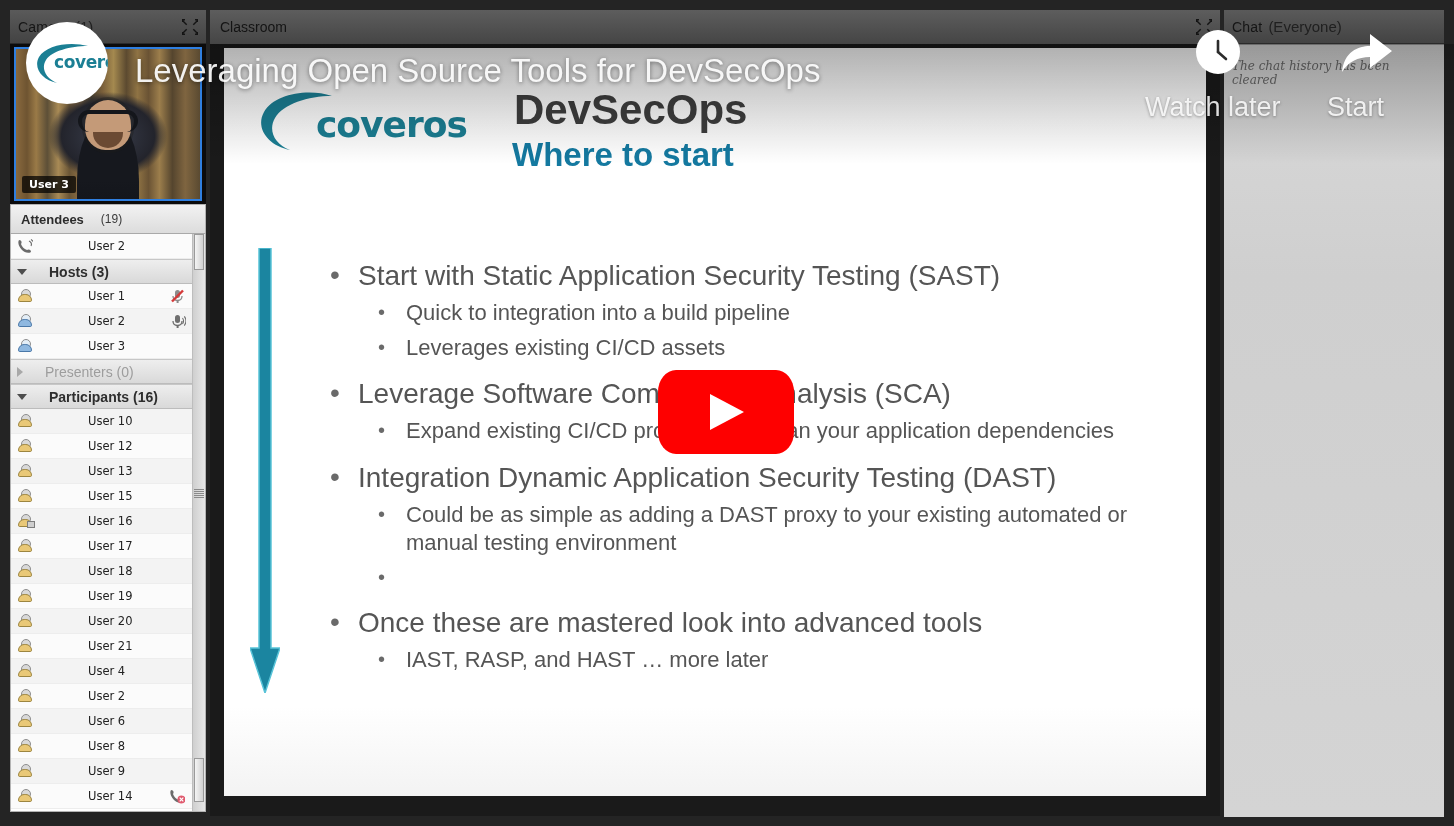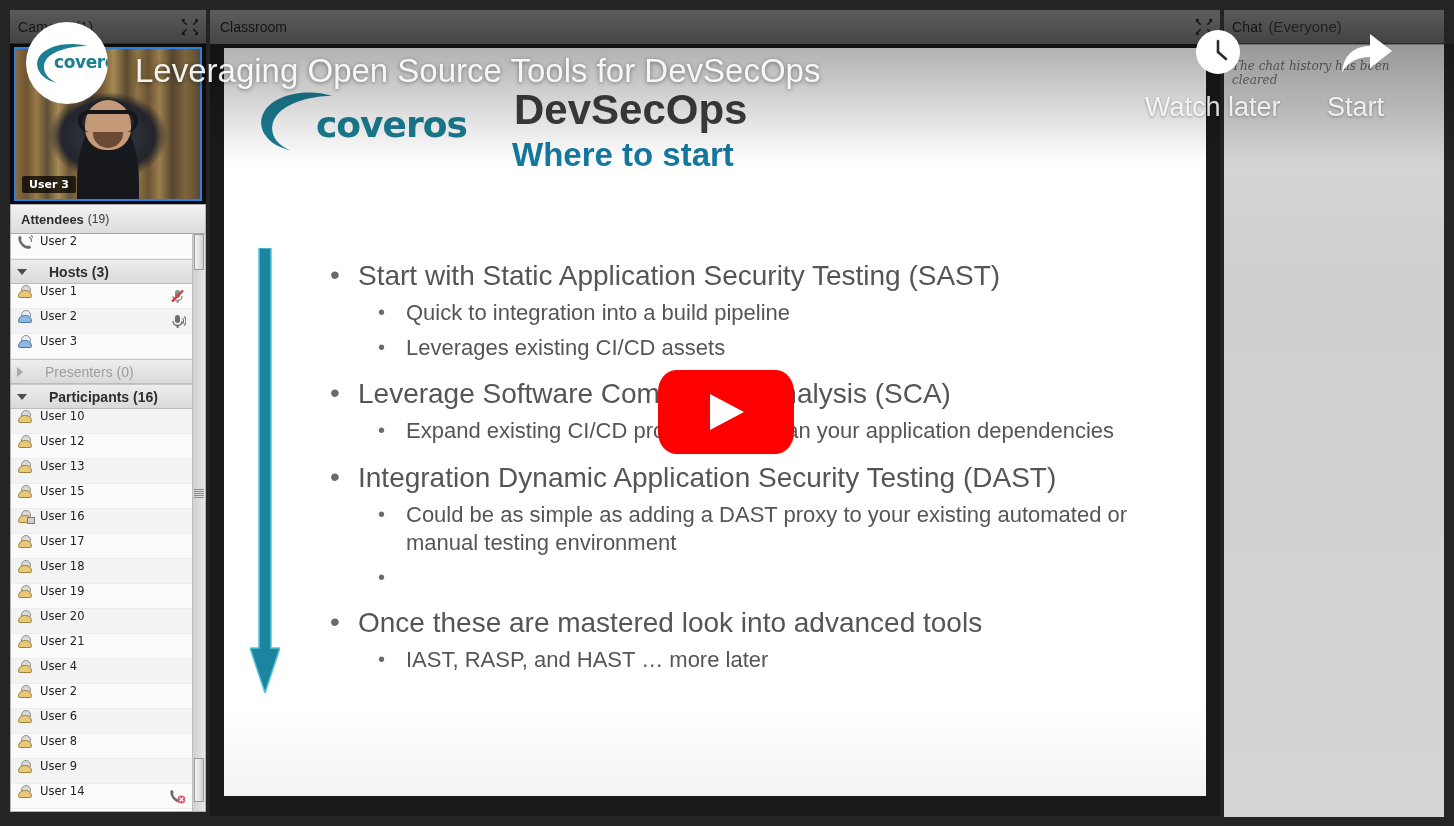--- a/index.html
+++ b/index.html
@@ -42,36 +42,36 @@
   .cam-head:after{content:"";position:absolute;left:8px;bottom:2px;width:30px;height:16px;
     border-radius:0 0 16px 16px;background:#6b4a33;}
   .cam-label{position:absolute;left:6px;bottom:6px;background:rgba(0,0,0,.72);
     color:#fff;font-size:11px;font-weight:bold;padding:2px 7px;border-radius:2px;
     font-family:"DejaVu Sans",sans-serif;}
 
   .att-header{height:30px;background:linear-gradient(#f2f2f2,#dcdcdc);
     border:1px solid #b4b4b4;border-bottom:1px solid #a9a9a9;
     display:flex;align-items:center;padding:12px 10px;box-sizing:border-box;}
   .att-header .t{font-size:13px;font-weight:bold;color:#2c2c2c;}
-  .att-header .c{font-size:12px;color:#3a3a3a;margin-left:4px;}
+  .att-header .c{font-size:12px;color:#3a3a3a;margin-left:17px;}
 
   .att-list{position:relative;height:578px;background:#fff;
     border-left:1px solid #b4b4b4;border-right:1px solid #b4b4b4;border-bottom:1px solid #b4b4b4;
     box-sizing:border-box;overflow:hidden;}
   .att-scroll{position:absolute;right:0;top:0;width:12px;height:100%;
     background:linear-gradient(90deg,#cfcfcf,#e8e8e8);border-left:1px solid #bdbdbd;}
   .att-thumb{position:absolute;left:1px;top:0;width:10px;height:36px;
     background:linear-gradient(90deg,#f4f4f4,#d2d2d2);border:1px solid #9a9a9a;box-sizing:border-box;}
   .att-thumb.mid{top:254px;height:10px;background:none;border:none;
     background-image:repeating-linear-gradient(0deg,#8a8a8a 0 1px,transparent 1px 2px);}
   .att-thumb.bot{top:524px;height:44px;}
 
   .att-inner{width:183px;}
-  .row{height:25px;display:flex;padding:0 6px;box-sizing:border-box;
-    border-bottom:1px solid #ededed;position:relative;}
+  .row{height:25px;display:flex;align-items:center;padding:0 6px;box-sizing:border-box;
+    border-bottom:1px solid #ededed;position:relative;gap:48px;}
   .row:nth-child(odd){background:#fbfbfb;}
   .row:nth-child(even){background:#f3f3f3;}
   .row .nm{font-size:11.5px;color:#222;margin-left:7px;font-family:"DejaVu Sans",sans-serif;}
   .grp{height:25px;display:flex;align-items:center;padding:0 6px;box-sizing:border-box;
     background:linear-gradient(#eeeeee,#d9d9d9);border-top:1px solid #c7c7c7;border-bottom:1px solid #bcbcbc;}
   .grp .gl{font-size:14px;font-weight:bold;color:#2e2e2e;margin-left:22px;}
   .grp.dim .gl{color:#9d9d9d;font-weight:normal;}
   .tri{width:0;height:0;border-left:5px solid transparent;border-right:5px solid transparent;
     border-top:6px solid #4d4d4d;}
   .tri.right{border-top:5px solid transparent;border-bottom:5px solid transparent;

